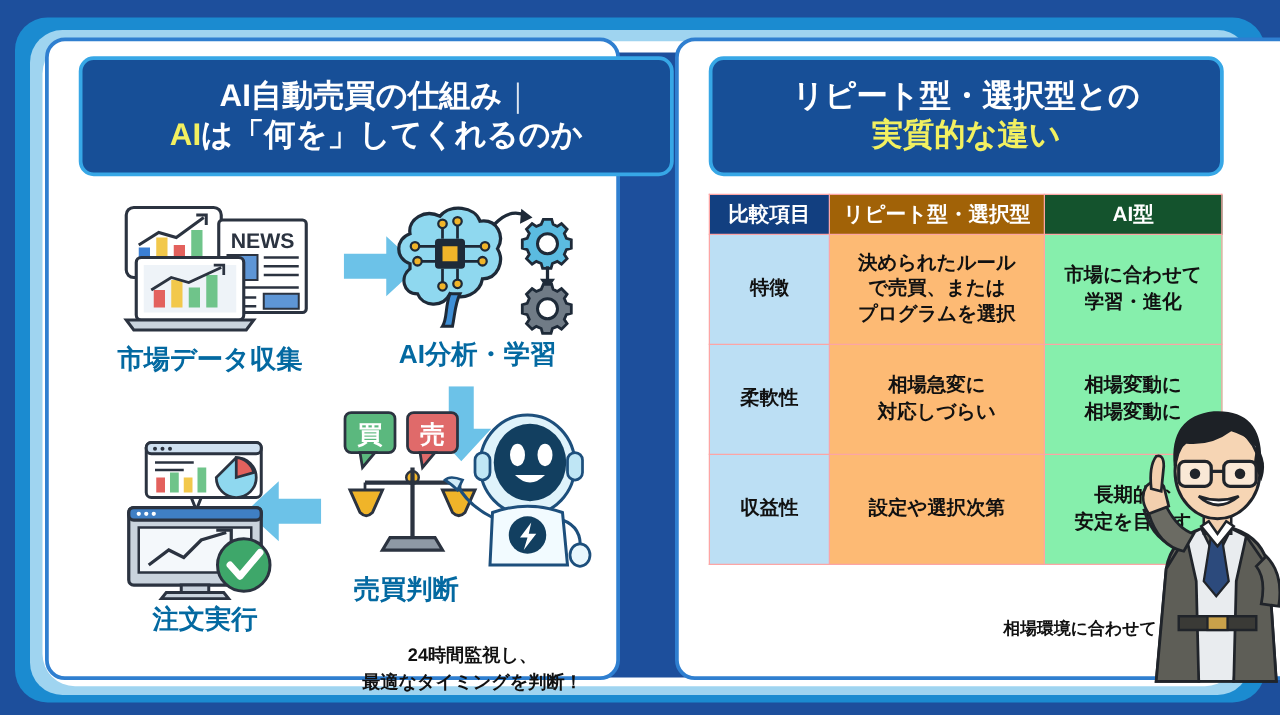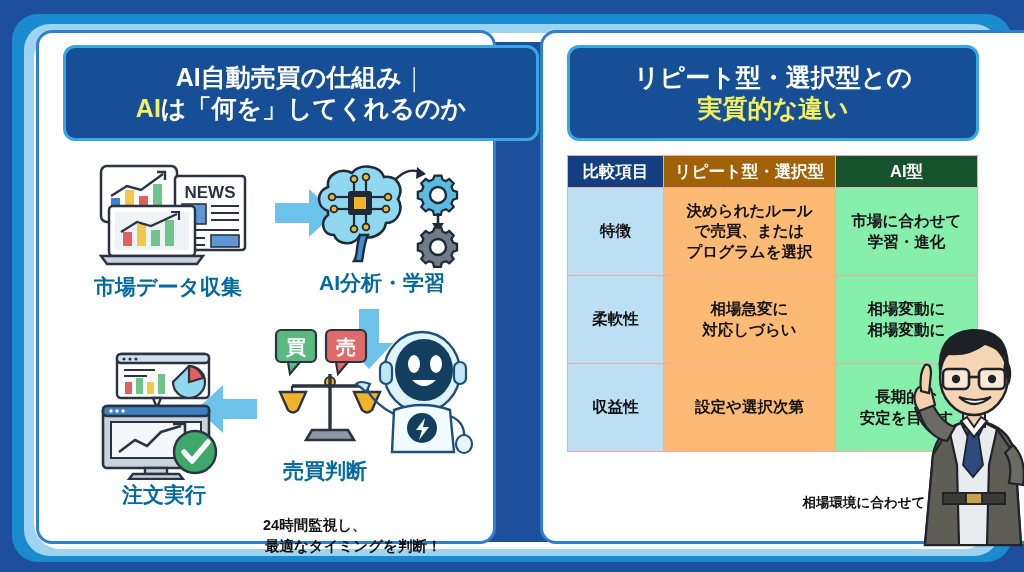--- a/index.html
+++ b/index.html
@@ -71,21 +71,21 @@
   .icon-box { height: 112px; display: flex; align-items: center; justify-content: center; }
   .icon-box.tall { height: 130px; }
 
   
   .arrow { position: absolute; }
   svg.ar { display: block; }
 
   
   .cap-left {
     position: absolute; left: 224px; top: 482px; width: 230px;
-    text-align: left; font-size: 14.5px; font-weight: bold; color: #111;
+    text-align: center; font-size: 14.5px; font-weight: bold; color: #111;
     line-height: 1.45;
   }
   .cap-left .hi { position: relative; display: inline-block; padding: 0 2px; }
   .cap-left .hi::before {
     content: ""; position: absolute; left: 0; right: 0; bottom: 0px; height: 8px;
     background: #fff45a; z-index: -1;
   }
 
   
   table.cmp {

